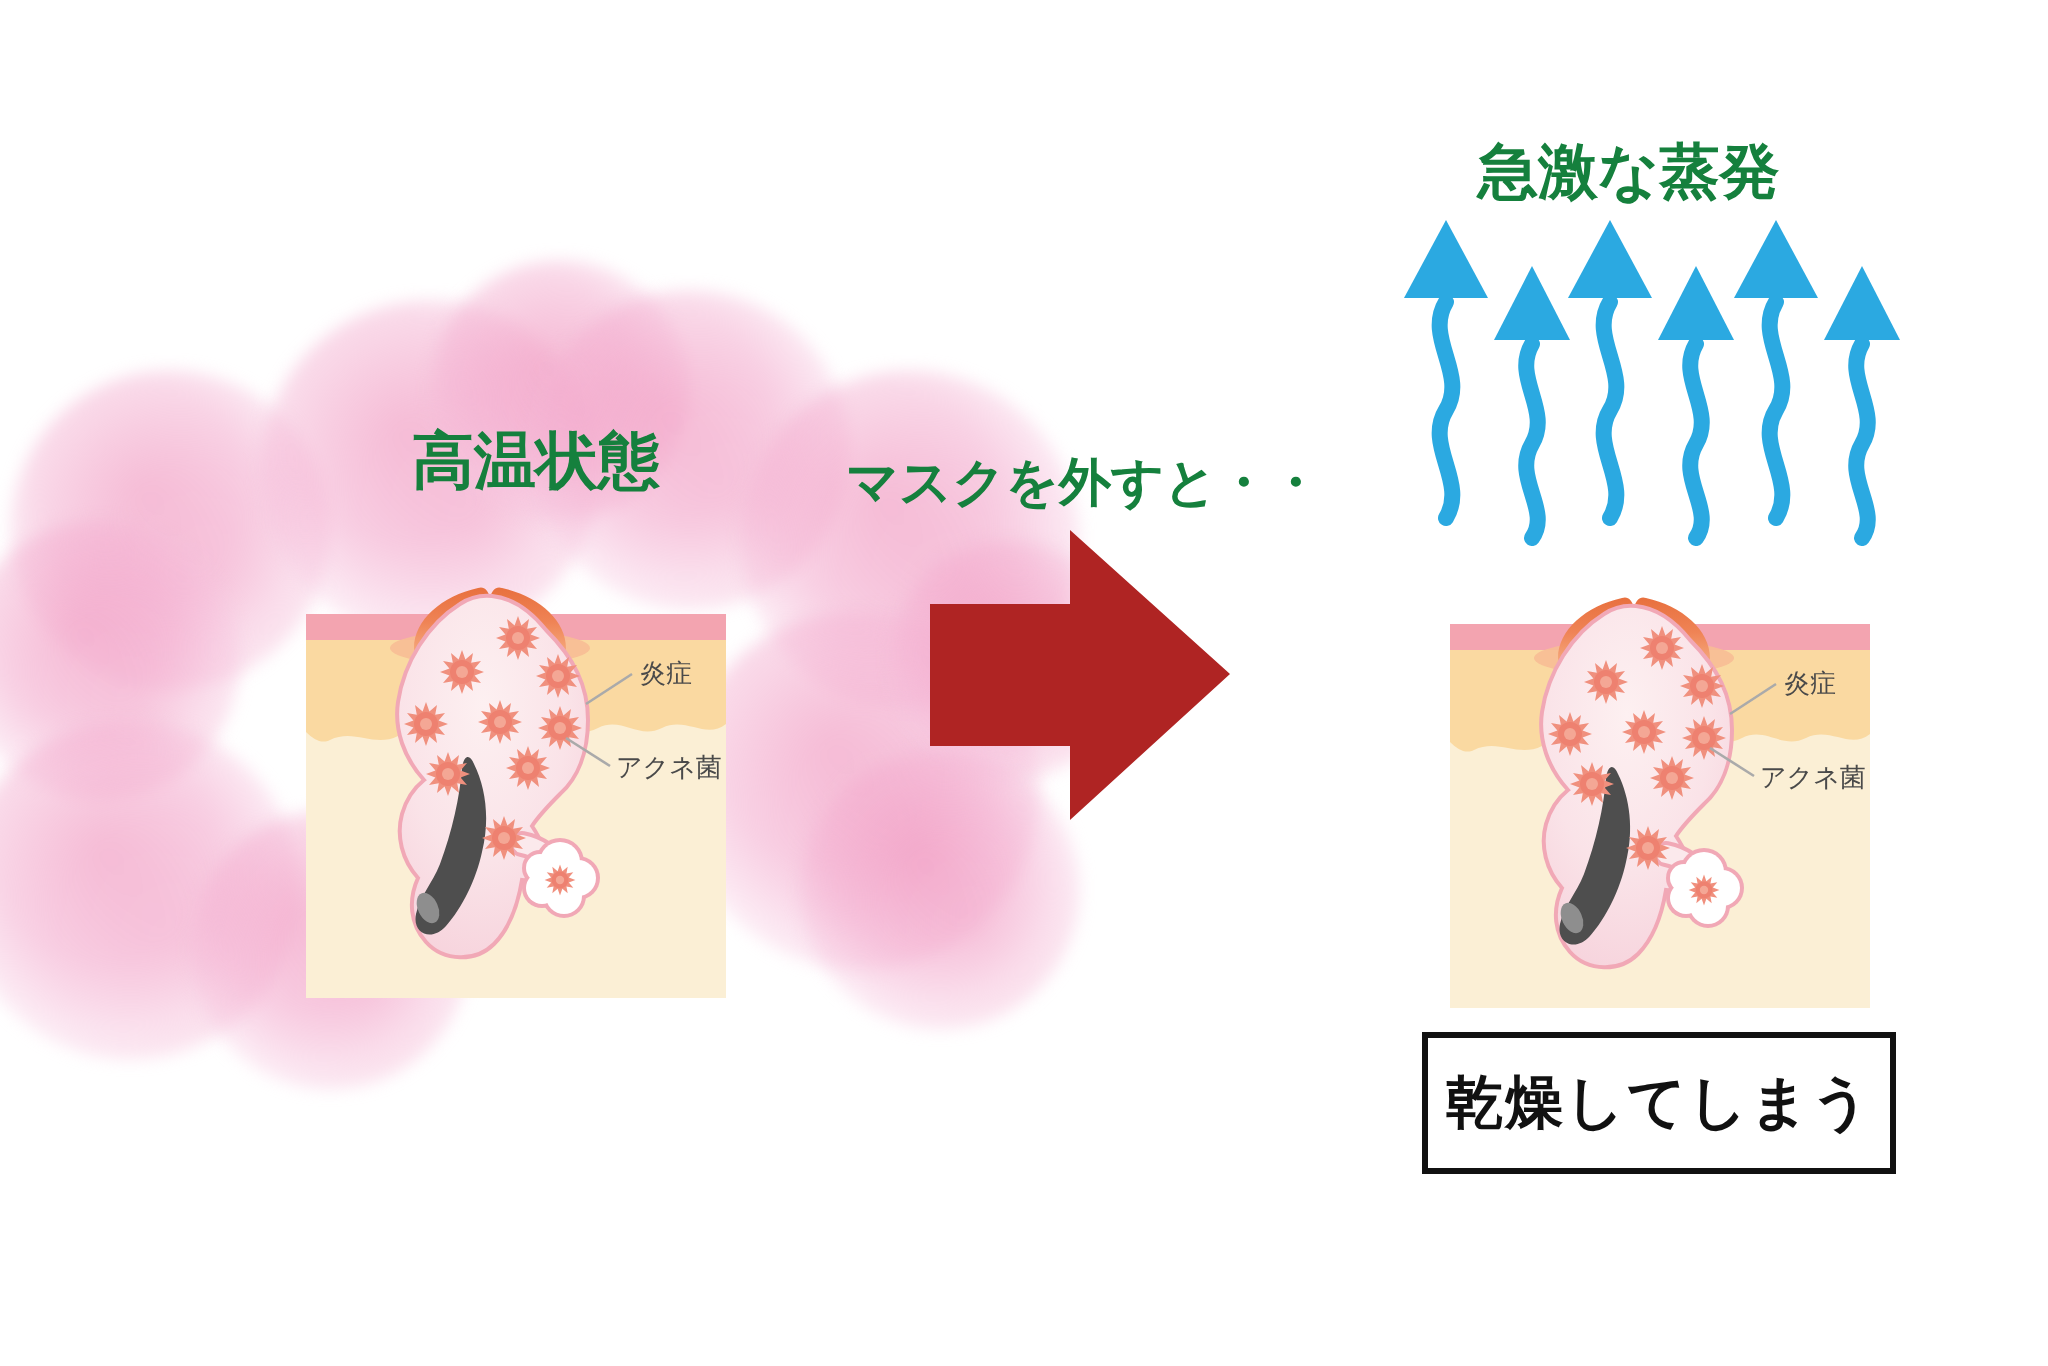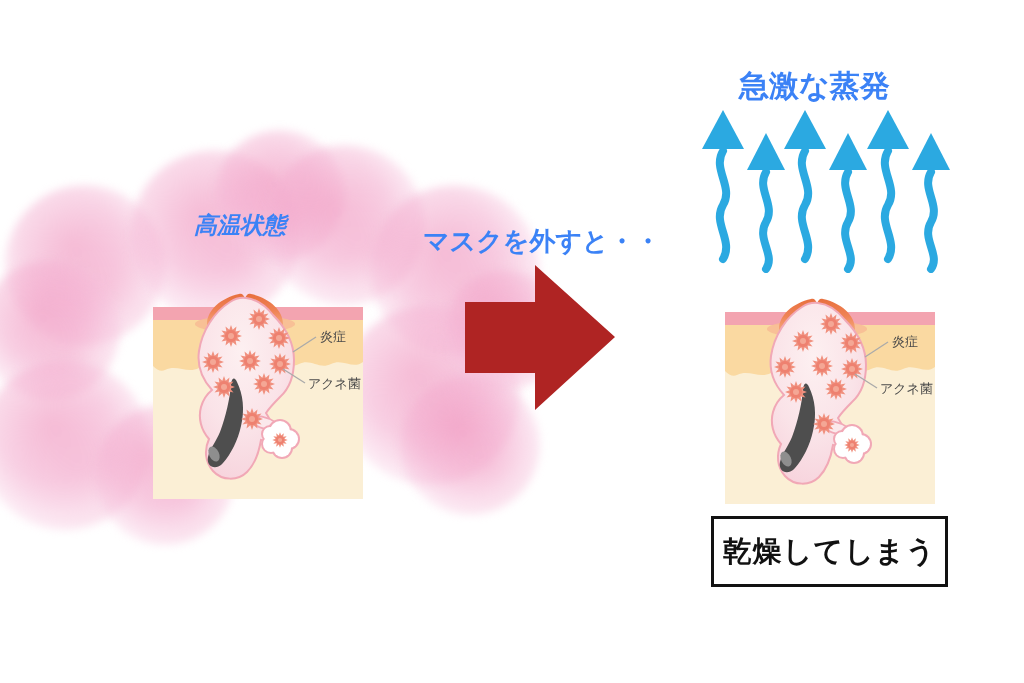--- a/index.html
+++ b/index.html
@@ -18,22 +18,22 @@
   .c4 { left:265px; top:145px; width:160px; height:160px; }
   .c5 { left:370px; top:185px; width:170px; height:170px; }
   .c6 { left:-20px; top:260px; width:140px; height:140px; }
   .c7 { left:-20px; top:360px; width:170px; height:170px; }
   .c8 { left:95px;  top:405px; width:140px; height:140px; }
   .c9 { left:340px; top:305px; width:180px; height:180px; }
   .c10{ left:445px; top:270px; width:120px; height:120px; }
   .c11{ left:400px; top:375px; width:140px; height:140px; }
 
   
-  .ttl { position:absolute; color:#3b82f6; font-weight:bold; white-space:nowrap; z-index:6; }
-  .t-left   { left:194px; top:210px; font-size:23px;font-style:italic; }
+  .ttl { position:absolute; color:#15803d; font-weight:bold; white-space:nowrap; z-index:6; }
+  .t-left   { left:206px; top:210px; font-size:31px; }
   .t-mid    { left:423px; top:224px; font-size:26px; }
   .t-right  { left:739px; top:66px;  font-size:30px; }
 
   
   .skin-panel { position:absolute; width:216px; height:215px; z-index:4; }
   .skin-panel svg { width:100%; height:100%; display:block; }
   .panel-left  { left:150px; top:284px; }
   .panel-right { left:722px; top:289px; }
   .skin-label { font-size:13px; fill:#4a4a4a; font-family:"Liberation Sans","DejaVu Sans",sans-serif; }
 

